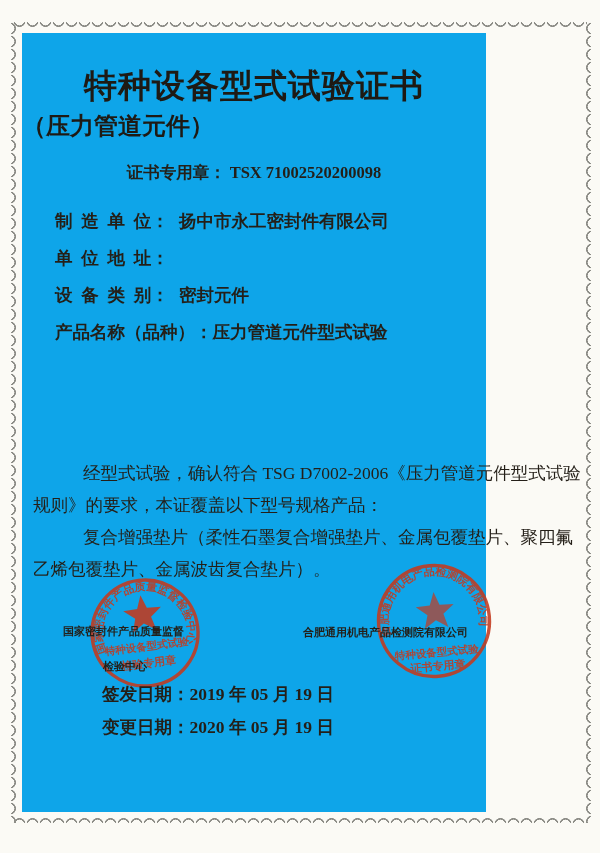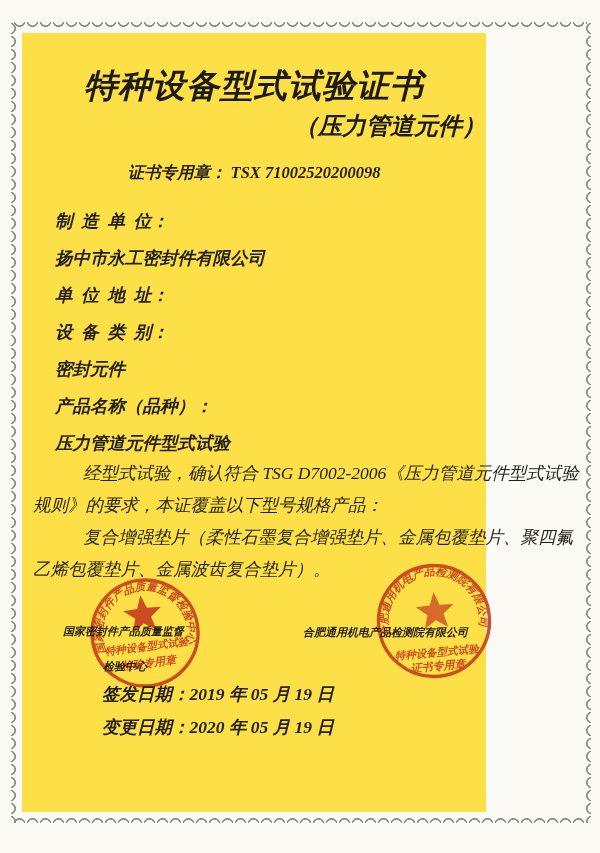--- a/index.html
+++ b/index.html
@@ -21,33 +21,33 @@
     background-size:13px 10px;background-repeat:repeat-x;}
   .perf-left{left:11px;top:22px;width:10px;height:801px;
     background:radial-gradient(circle 6.2px at -1px 6.5px,transparent 4.3px,#8e8e88 4.6px 5.7px,transparent 6.2px);
     background-size:10px 13px;background-repeat:repeat-y;}
   .perf-right{left:581px;top:22px;width:10px;height:801px;
     background:radial-gradient(circle 6.2px at 11px 6.5px,transparent 4.3px,#8e8e88 4.6px 5.7px,transparent 6.2px);
     background-size:10px 13px;background-repeat:repeat-y;}
 
   
   .cert{position:absolute;left:22px;top:33px;width:464px;height:779px;
-    background:#fde047;font-style:italic;}
+    background:#0ea5e9;}
 
   .title{position:absolute;top:33px;left:0;width:100%;text-align:center;
     font-size:33px;line-height:40px;font-weight:bold;color:#1e1a14;letter-spacing:1px;}
-  .subtitle{position:absolute;top:76px;left:0;width:100%;text-align:right;
+  .subtitle{position:absolute;top:76px;left:0;width:100%;text-align:left;
     font-size:24px;line-height:34px;font-weight:bold;color:#1e1a14;}
   .certno{position:absolute;top:128px;left:0;width:100%;text-align:center;
     font-size:16.5px;line-height:24px;font-weight:bold;}
   .certno .lbl{margin-right:4px;}
 
   .fields{position:absolute;top:170px;left:33px;width:512px;
     font-size:17.5px;line-height:37px;font-weight:bold;}
-  .field{display:flex;flex-direction:column;}
+  .field{display:flex;}
   .f-label{flex:none;min-width:124px;white-space:pre;}
   .f-value{white-space:pre-wrap;}
 
   .paras{position:absolute;top:424px;left:11px;width:548px;
     font-size:17.5px;line-height:32px;}
   .para{margin:0;text-indent:50px;white-space:pre-wrap;}
 
   .org{position:absolute;font-size:11px;font-weight:bold;line-height:20px;
     white-space:nowrap;z-index:3;}
   .org-left-1{left:41px;top:588px;}

